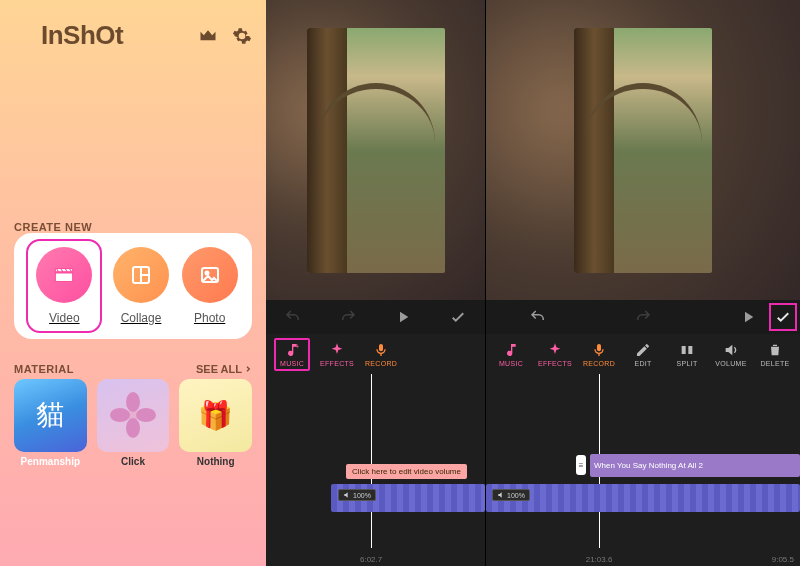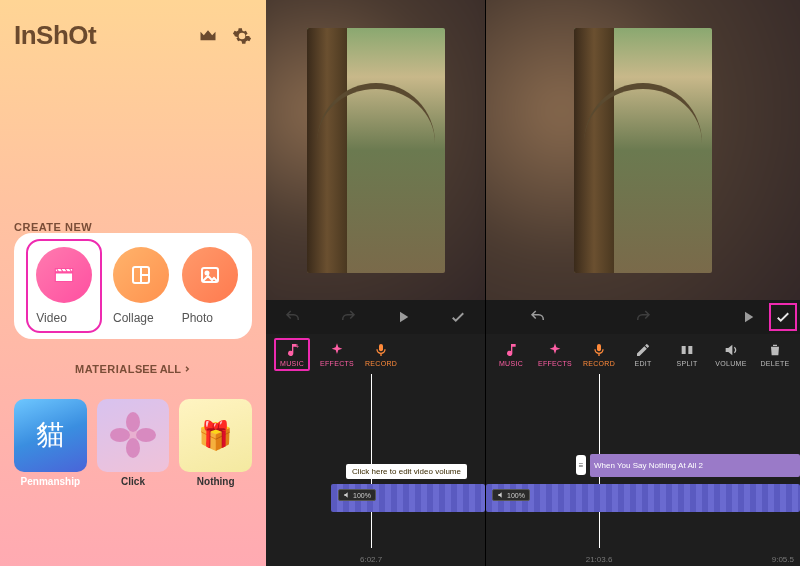--- a/index.html
+++ b/index.html
@@ -1,36 +1,36 @@
 <!DOCTYPE html>
 <html><head>
 <meta charset="utf-8">
 <style>
   * { box-sizing: border-box; margin: 0; padding: 0; }
   body { width: 800px; height: 566px; font-family: -apple-system, Helvetica, Arial, sans-serif; overflow: hidden; background: #2a2a2a; display: flex; }
 
   
   .sidebar { width: 266px; height: 100%; background: linear-gradient(180deg, #ffd595 0%, #ffc3a0 35%, #ffaab2 100%); padding: 20px 14px; display: flex; flex-direction: column; }
   .sidebar-header { display: flex; align-items: center; justify-content: space-between; margin-bottom: 170px; }
-  .logo { font-size: 26px; font-weight: 700; color: #6b4a2e; letter-spacing: -0.5px; }
+  .logo { font-size: 26px; font-weight: 700; color: #6b4a2e; letter-spacing: -0.5px; margin-left: 27px; }
   .header-icons { display: flex; gap: 14px; color: #6b4a2e; }
   .header-icons .icn { width: 20px; height: 20px; cursor: pointer; }
 
   .section-label { font-size: 11px; font-weight: 600; letter-spacing: 0.5px; color: #7a4d37; }
 
   .create-panel { background: #fff; border-radius: 18px; padding: 14px 8px 10px; display: flex; justify-content: space-around; margin-bottom: 24px; }
-  .create-item { display: flex; flex-direction: column; align-items: flex-start; gap: 8px; cursor: pointer; }
+  .create-item { display: flex; flex-direction: column; align-items: center; gap: 8px; cursor: pointer; text-decoration: underline; }
   .create-circle { width: 56px; height: 56px; border-radius: 50%; display: flex; align-items: center; justify-content: center; color: #fff; }
   .c-video { background: linear-gradient(135deg,#ff7baf,#ff4fa1); }
   .c-photo { background: linear-gradient(135deg,#ff9a6b,#ff7a4f); }
   .c-collage { background: linear-gradient(135deg,#ffb36b,#ff924f); }
   .create-label { font-size: 12px; color: #555; }
   .selected-box { border: 2px solid #ee2ab0; border-radius: 14px; padding: 6px 8px; margin: -8px -2px -4px; }
 
-  .material-header { display: flex; justify-content: center; align-items: center; margin-bottom: 24px; }
+  .material-header { display: flex; justify-content: space-between; align-items: center; margin-bottom: 4px; }
   .see-all { font-size: 11px; font-weight: 600; color: #7a4d37; cursor: pointer; display: flex; align-items: center; gap: 2px; }
   .material-row { display: flex; gap: 10px; }
   .mat-item { flex: 1; display: flex; flex-direction: column; gap: 4px; cursor: pointer; }
   .mat-thumb { width: 100%; aspect-ratio: 1; border-radius: 10px; display:flex; align-items:center; justify-content:center; font-size:28px; overflow:hidden; }
   .mat-label { font-size: 10px; font-weight: 600; color: #333; text-align:center; }
   .t1 { background: linear-gradient(160deg,#6ec7ff,#3a8ee0,#4a64d8); color:#fff; font-family: serif; }
   .t2 { background: linear-gradient(160deg,#d8c2ef,#efc2d9); }
   .t3 { background: linear-gradient(160deg,#fff4c2,#f4e9a0); }
 
   
@@ -53,21 +53,21 @@
   .tr-item { display:flex; flex-direction:column; align-items:center; gap:2px; cursor:pointer; color:#bcbcbc; min-width:34px; }
   .tr-item.pink { color:#ff5fa5; }
   .tr-item.orange { color:#ff8a3a; }
   .tr-icon { width:16px; height:16px; }
   .music-hl { border:2px solid #ee2ab0; padding:2px 4px; border-radius:2px; }
 
   .timeline { flex:1; background:#1e1e1e; position:relative; overflow:hidden; }
   .playhead { position:absolute; top:0; bottom:18px; width:1px; background:#fff; }
   .tl-clip { position:absolute; height:28px; background: repeating-linear-gradient(90deg,#5a5ac0 0 6px,#6a6ad0 6px 12px); border-radius:2px; }
   .tl-audio { position:absolute; height:23px; background:#9a7ac8; color:#fff; font-size:8px; display:flex; align-items:center; padding:0 4px; border-radius:2px; white-space:nowrap; overflow:hidden; }
-  .tl-hint { position:absolute; background:#ffffff; color:#3a2a00; font-size:8px; padding:3px 6px; border-radius:2px; white-space:nowrap; }
+  .tl-hint { position:absolute; background:#fca5a5; color:#3a2a00; font-size:8px; padding:3px 6px; border-radius:2px; white-space:nowrap; }
   .tl-vol { position:absolute; background:#2a2a2a; border:1px solid #555; color:#ccc; font-size:7px; padding:1px 4px; border-radius:2px; display:flex; align-items:center; gap:2px; }
   .tl-time { position:absolute; bottom:2px; color:#777; font-size:8px; }
   .grab { position:absolute; width:10px; height:20px; background:#fff; color:#444; border-radius:3px; font-size:8px; display:flex; align-items:center; justify-content:center; }
 </style>
 </head>
 <body>
 
 <div class="sidebar">
   <div class="sidebar-header">
     <div class="logo">InShOt</div>

